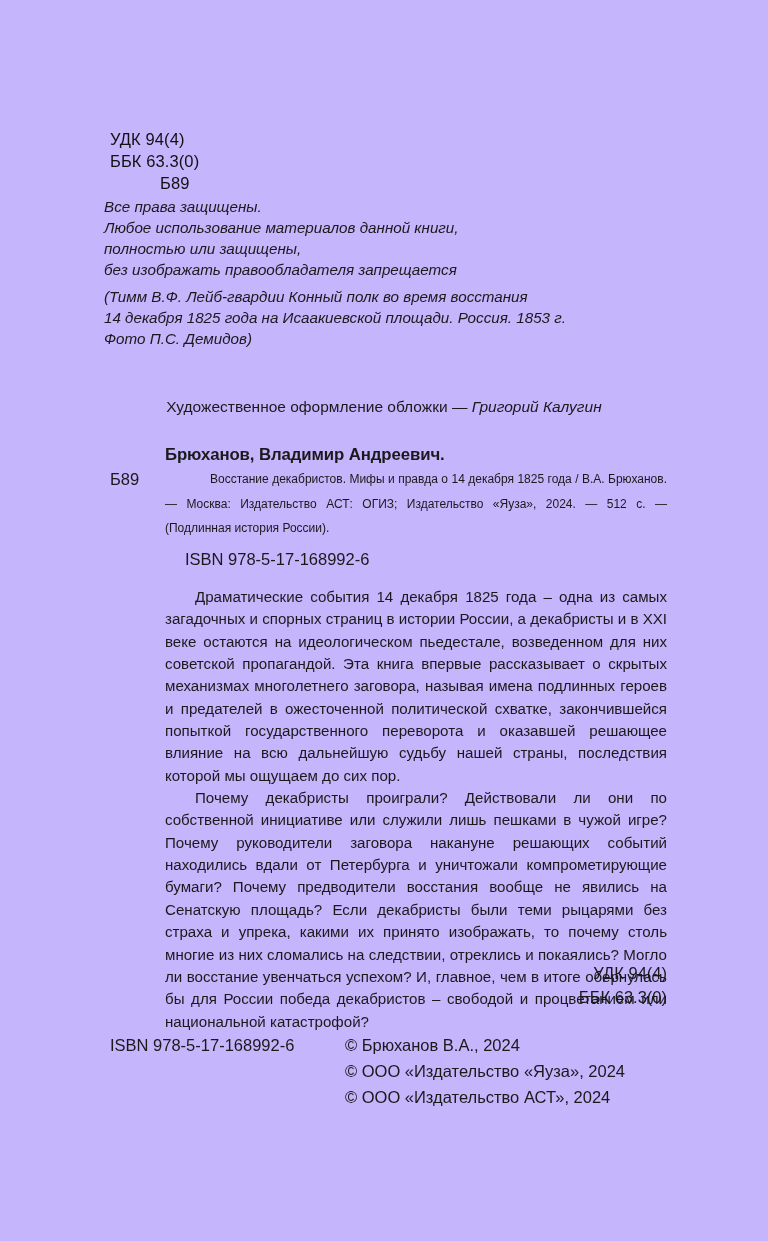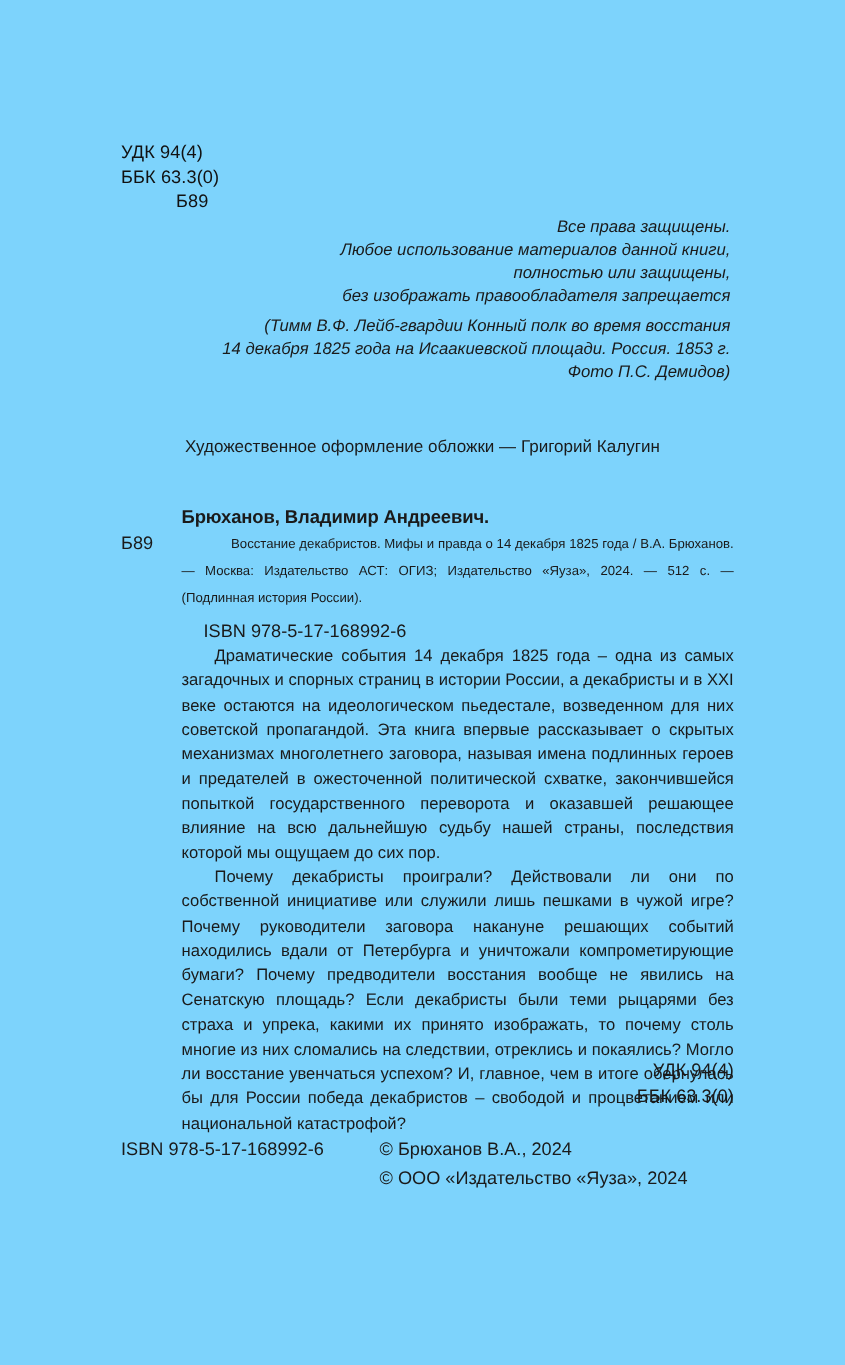--- a/index.html
+++ b/index.html
@@ -17,77 +17,76 @@
     -webkit-font-smoothing: antialiased;
     overflow: hidden;
   }
 
   .page {
     position: absolute;
     left: 0;
     top: 0;
     width: 768px;
     height: 1241px;
-    background: #7dd3fc;
+    background: #c4b5fd;
   }
 
   
   .udk-block {
     position: absolute;
     left: 110px;
     top: 128px;
     font-size: 16.5px;
     line-height: 22px;
     letter-spacing: 0.1px;
     color: #111111;
   }
   .udk-block .line { white-space: pre; }
   .udk-block .line.indent { padding-left: 50px; }
 
   
   .notice {
     position: absolute;
     left: 104px;
     width: 560px;
-    text-align: right;
+    text-align: left;
     font-style: italic;
     font-size: 15.2px;
     line-height: 21px;
     color: #1a1a1a;
   }
   .notice-rights { top: 196px; }
   .notice-cover  { top: 286px; }
   .notice .line { white-space: nowrap; }
 
   
   .designer {
     position: absolute;
     left: 104px;
     width: 560px;
     top: 396px;
     text-align: center;
     font-size: 15.5px;
     line-height: 21px;
   }
-  .designer .name { }
+  .designer .name { font-style: italic; }
 
   
   .cip {
     position: absolute;
     left: 110px;
     top: 443px;
     width: 557px;
   }
   .cip-author {
     margin-left: 55px;
     font-weight: bold;
     font-size: 16.8px;
     line-height: 23px;
     letter-spacing: -0.1px;
-    margin-top: 15px;
   }
   .cip-body {
     position: relative;
     margin-top: 1px;
   }
   .cip-mark {
     position: absolute;
     left: 0;
     top: 0;
     font-size: 16.5px;
@@ -204,16 +203,17 @@
   <div class="codes-bottom">
     <div class="line">УДК 94(4)</div>
     <div class="line">ББК 63.3(0)</div>
   </div>
 
   <div class="colophon">
     <div class="colophon-isbn">ISBN 978-5-17-168992-6</div>
     <div class="colophon-rights">
       <div class="line">© Брюханов В.А., 2024</div>
       <div class="line">© ООО «Издательство «Яуза», 2024</div>
+      <div class="line">© ООО «Издательство АСТ», 2024</div>
     </div>
   </div>
 
 </div>
 
 </body></html>

